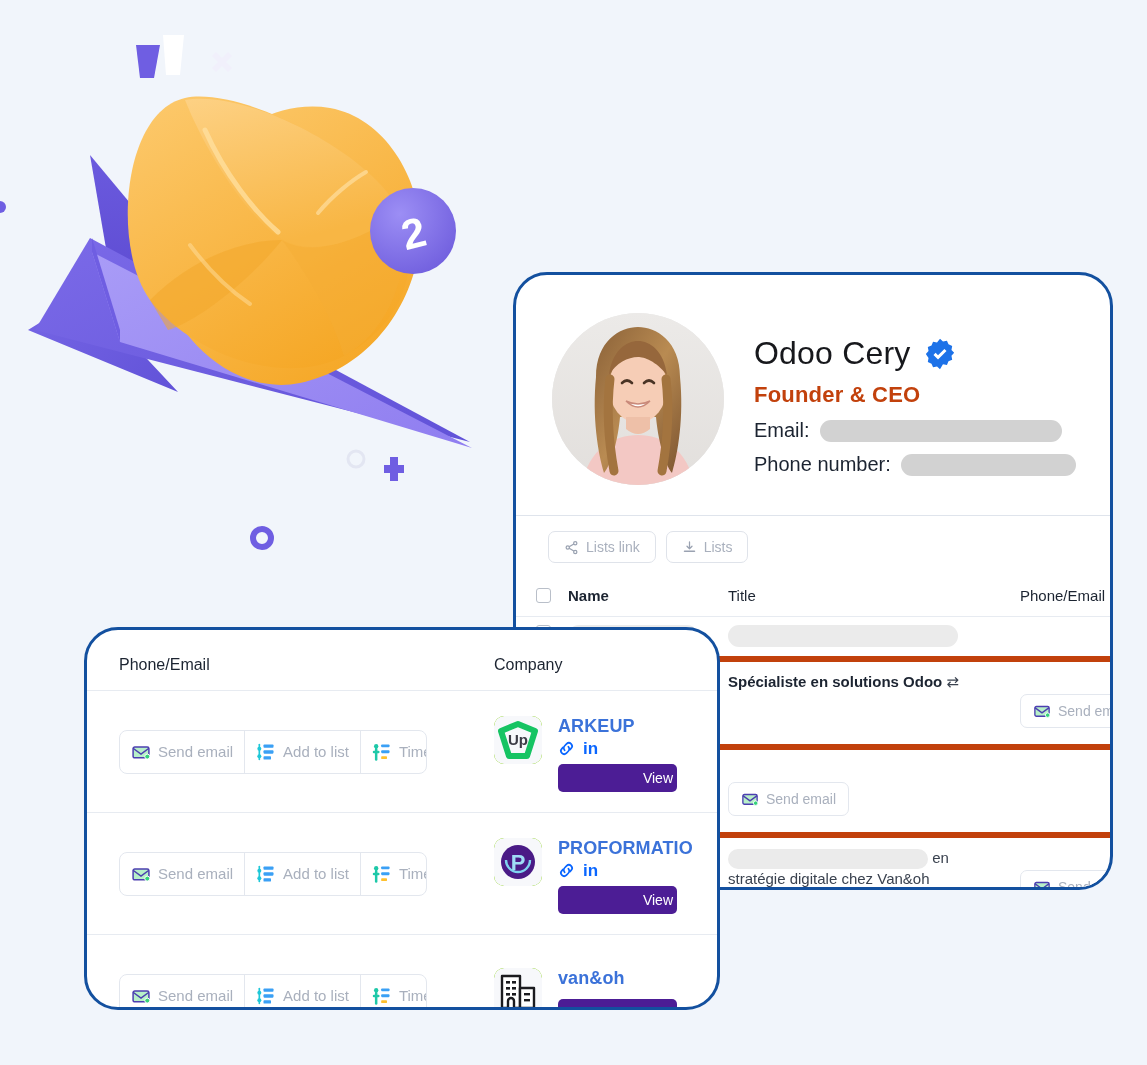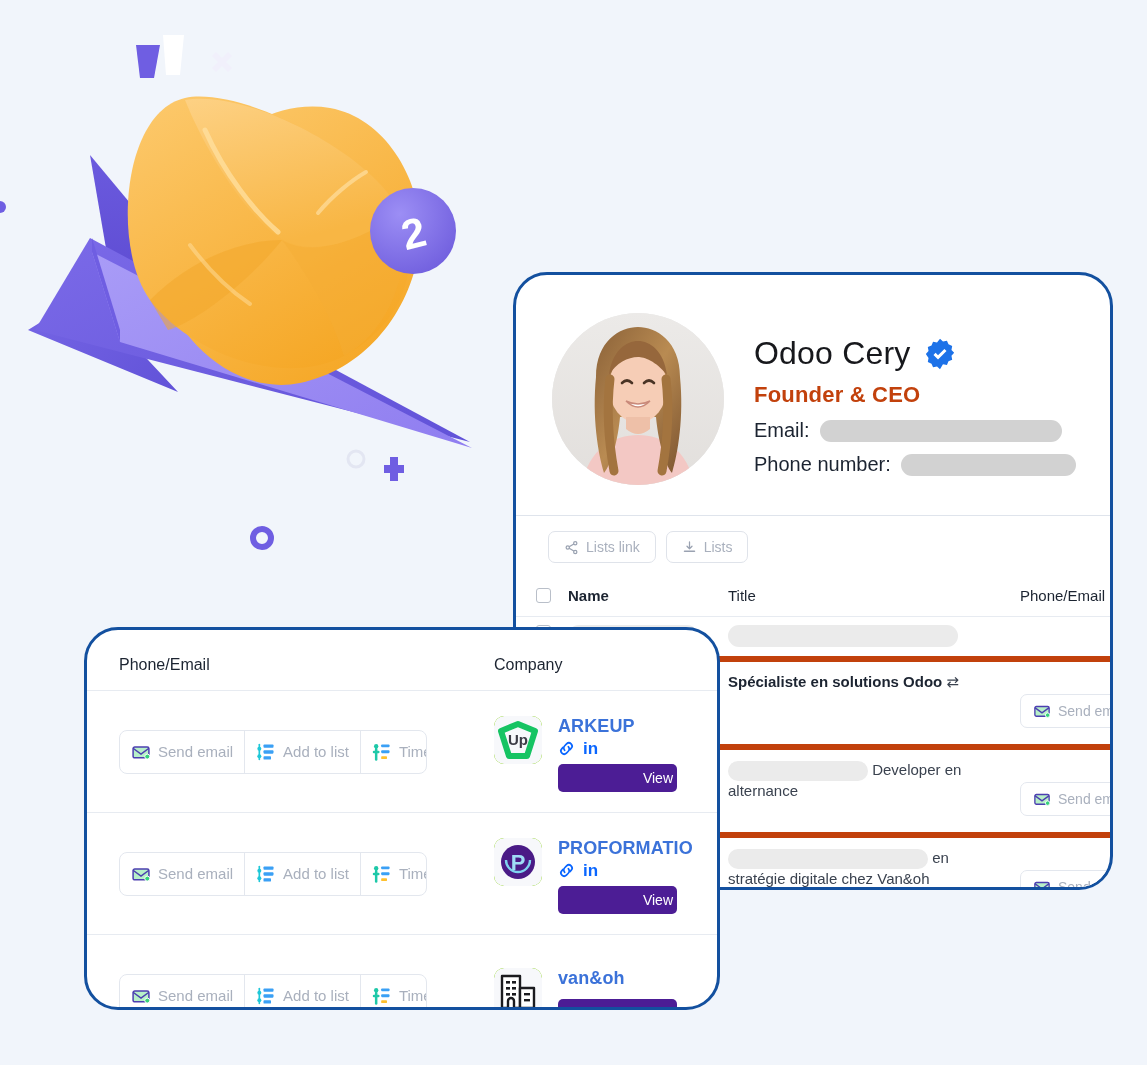--- a/index.html
+++ b/index.html
@@ -313,24 +313,20 @@
       </div>
     </div>
 
     <div class="trow">
       <div class="col-chk">
         <div class="chkbox"></div>
       </div>
       <div class="col-name cell-name">
         <div class="redact" style="width:130px;"></div>
       </div>
-      <div class="col-title cell-title">
-        <span class="inline-redact" style="width:140px;"></span>
-        <span>Developer en alternance</span>
-      </div>
       <div class="col-pe pe-wrap">
         <div class="sendmail">
           <svg width="18" height="18" viewBox="0 0 24 24">
             <rect x="2.5" y="6" width="19" height="13" rx="2" fill="#b7f0c8" stroke="#4c3fb0" stroke-width="1.8"></rect>
             <path d="M2.5 7.5L12 14.5 21.5 7.5" fill="none" stroke="#4c3fb0" stroke-width="1.8"></path>
             <circle cx="19.5" cy="17.5" r="3" fill="#35d27b" stroke="#ffffff" stroke-width="1.2"></circle>
           </svg>
           <span>Send email</span>
         </div>
       </div>

